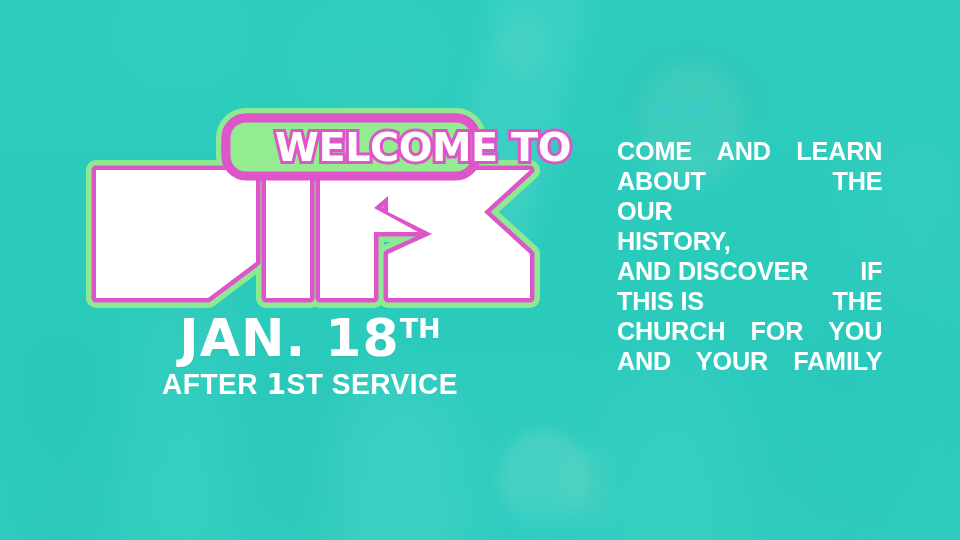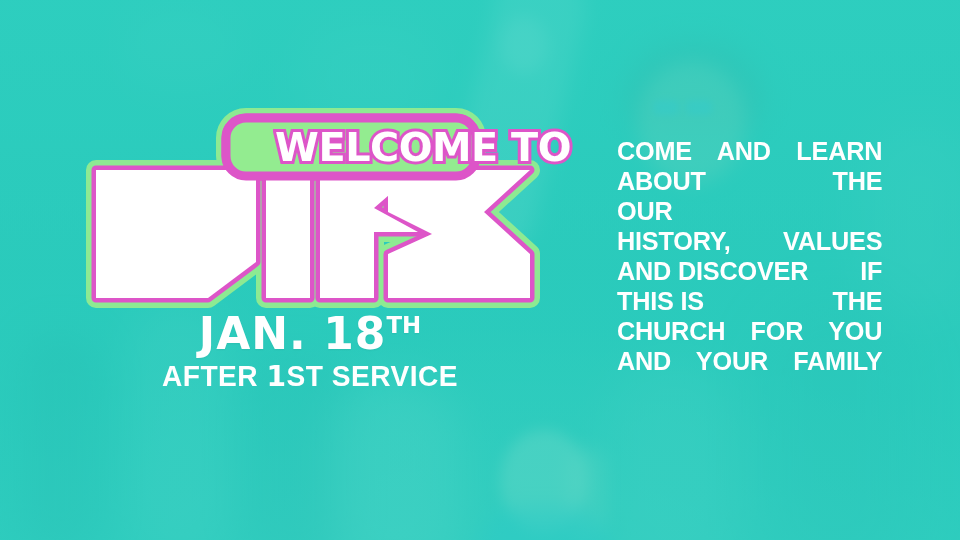--- a/index.html
+++ b/index.html
@@ -132,21 +132,21 @@
   .date-block {
     position: absolute;
     left: 95px;
     top: 312px;
     width: 430px;
     text-align: center;
   }
   .date-main {
     font-family: "DejaVu Sans", sans-serif;
     font-weight: 700;
-    font-size: 44px;
+    font-size: 52px;
     line-height: 1.02;
     letter-spacing: 1px;
     color: #ffffff;
     white-space: nowrap;
     text-shadow: 0 1px 2px rgba(0,0,0,0.06);
   }
   .date-main .sup {
     font-size: 0.52em;
     vertical-align: super;
     letter-spacing: 0px;
@@ -273,21 +273,20 @@
     <span class="blurb-line">COME AND LEARN</span>
     <span class="blurb-line blurb-just">
       <span>ABOUT</span>
       <span>THE</span>
     </span>
     <span class="blurb-line blurb-just">
       <span>OUR</span>
     </span>
     <span class="blurb-line blurb-just">
       <span>HISTORY,</span>
-      <span>VALUES</span>
     </span>
     <span class="blurb-line blurb-just">
       <span>AND DISCOVER</span>
       <span>IF</span>
     </span>
     <span class="blurb-line blurb-just">
       <span>THIS IS</span>
       <span>THE</span>
     </span>
     <span class="blurb-line">CHURCH FOR YOU</span>

